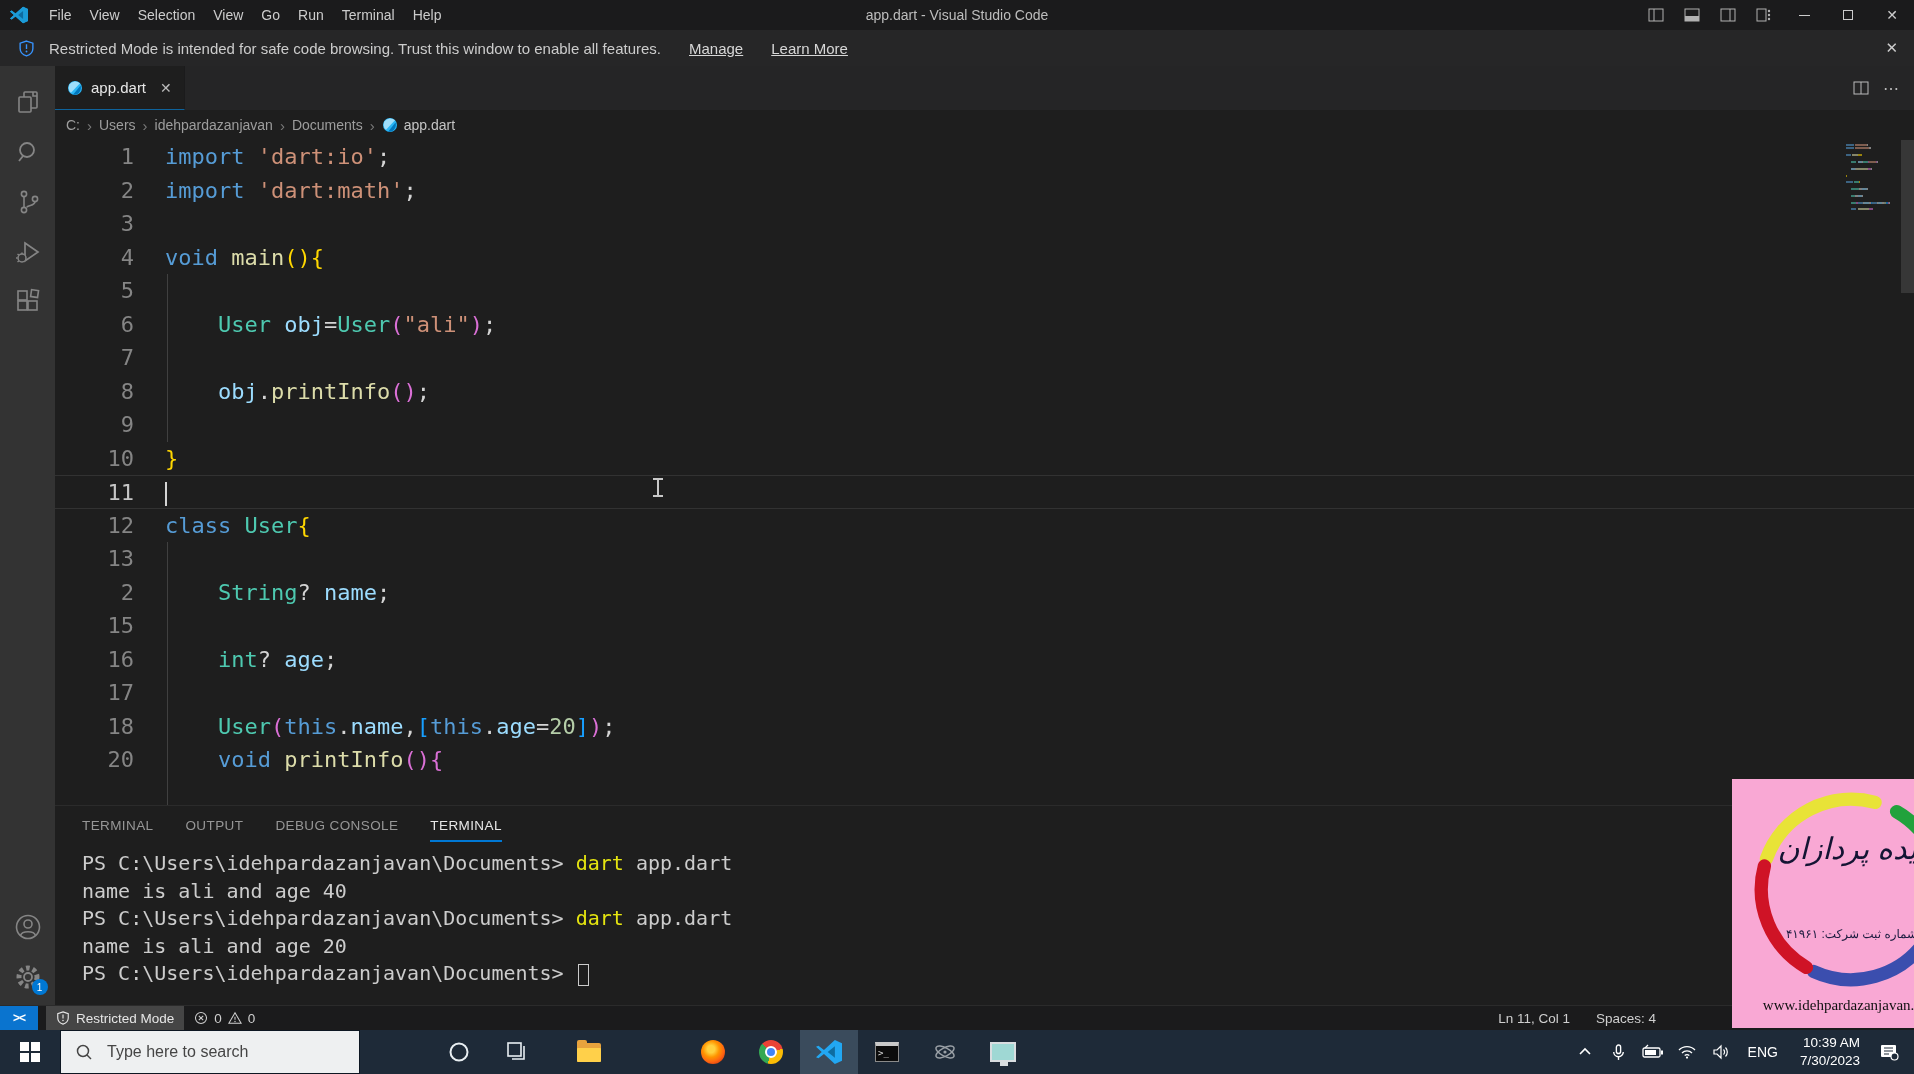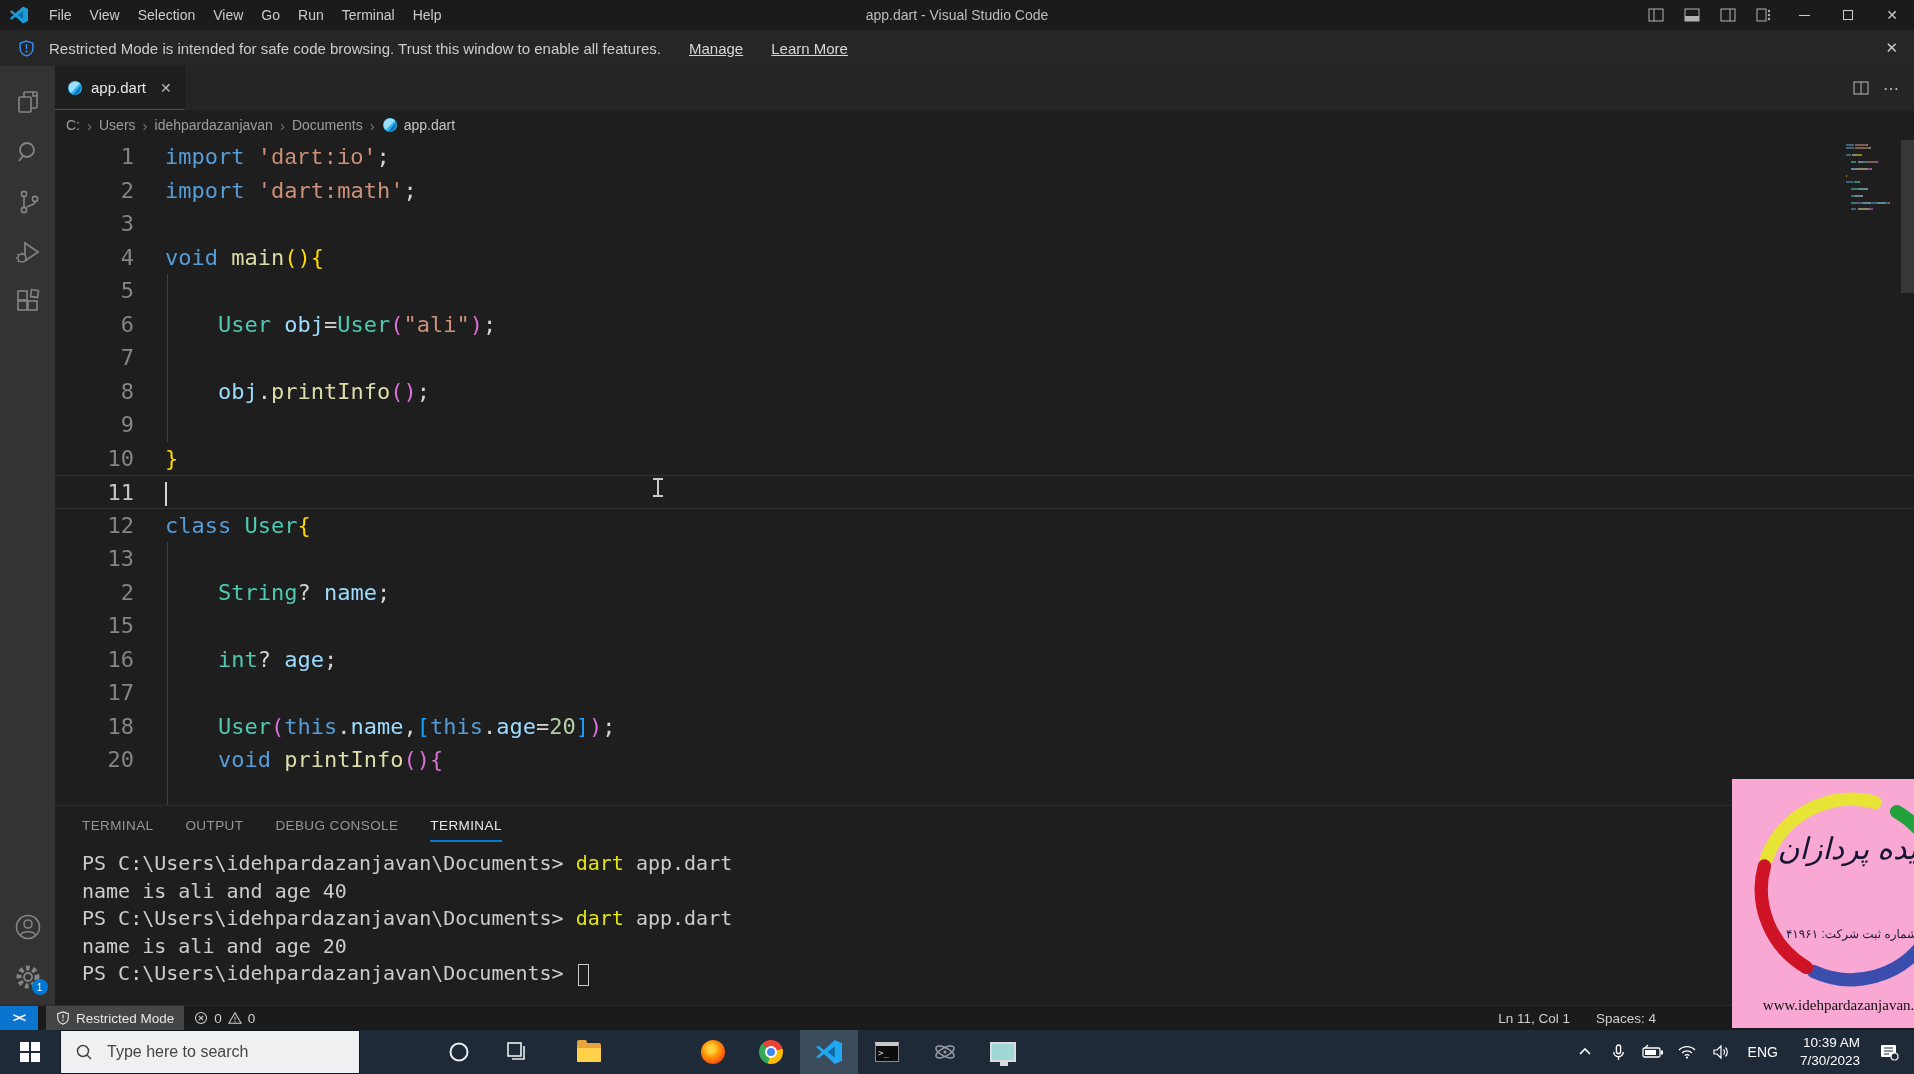--- a/index.html
+++ b/index.html
@@ -268,21 +268,21 @@
             <circle cx="8" cy="8" r="7" fill="#29b6f6"></circle>
             <path d="M2.5 4.5 A7 7 0 0 1 13 3.2 L4 12.8 A7 7 0 0 1 2.5 4.5Z" fill="#b3e5fc" opacity=".85"></path>
             <path d="M13.5 5.5 A7 7 0 0 1 6 14.7 Z" fill="#0277bd"></path>
           </svg>
           <span>app.dart</span>
         </span>
       </div>
 
     <div class="editor">
       <div>
-          <div class="code-row"><span class="ln">1</span><span class="ctext"><span style="color: rgb(86, 156, 214);">import</span><span style="color: rgb(212, 212, 212);"> </span><span style="color: rgb(206, 145, 120); font-family: Liberation Mono, monospace;">'dart:io'</span><span style="color: rgb(212, 212, 212);">;</span></span></div>
+          <div class="code-row"><span class="ln">1</span><span class="ctext"><span style="color: rgb(86, 156, 214);">import</span><span style="color: rgb(212, 212, 212);"> </span><span style="color: rgb(206, 145, 120);">'dart:io'</span><span style="color: rgb(212, 212, 212);">;</span></span></div>
           <div class="code-row"><span class="ln">2</span><span class="ctext"><span style="color: rgb(86, 156, 214);">import</span><span style="color: rgb(212, 212, 212);"> </span><span style="color: rgb(206, 145, 120);">'dart:math'</span><span style="color: rgb(212, 212, 212);">;</span></span></div>
           <div class="code-row"><span class="ln">3</span><span class="ctext"></span></div>
           <div class="code-row"><span class="ln">4</span><span class="ctext"><span style="color: rgb(86, 156, 214);">void</span><span style="color: rgb(212, 212, 212);"> </span><span style="color: rgb(220, 220, 170);">main</span><span style="color: rgb(255, 215, 0);">(</span><span style="color: rgb(255, 215, 0);">)</span><span style="color: rgb(255, 215, 0);">{</span></span></div>
           <div class="code-row"><span class="ln">5</span><span class="ctext"></span></div>
           <div class="code-row"><span class="ln">6</span><span class="ctext"><span style="color: rgb(212, 212, 212);">    </span><span style="color: rgb(78, 201, 176);">User</span><span style="color: rgb(212, 212, 212);"> </span><span style="color: rgb(156, 220, 254);">obj</span><span style="color: rgb(212, 212, 212);">=</span><span style="color: rgb(78, 201, 176);">User</span><span style="color: rgb(218, 112, 214);">(</span><span style="color: rgb(206, 145, 120);">"ali"</span><span style="color: rgb(218, 112, 214);">)</span><span style="color: rgb(212, 212, 212);">;</span></span></div>
           <div class="code-row"><span class="ln">7</span><span class="ctext"></span></div>
           <div class="code-row"><span class="ln">8</span><span class="ctext"><span style="color: rgb(212, 212, 212);">    </span><span style="color: rgb(156, 220, 254);">obj</span><span style="color: rgb(212, 212, 212);">.</span><span style="color: rgb(220, 220, 170);">printInfo</span><span style="color: rgb(218, 112, 214);">(</span><span style="color: rgb(218, 112, 214);">)</span><span style="color: rgb(212, 212, 212);">;</span></span></div>
           <div class="code-row"><span class="ln">9</span><span class="ctext"></span></div>
           <div class="code-row"><span class="ln">10</span><span class="ctext"><span style="color: rgb(255, 215, 0);">}</span></span></div>
           <div class="code-row current"><span class="ln">11</span><span class="ctext"><span class="caret"></span></span></div>

